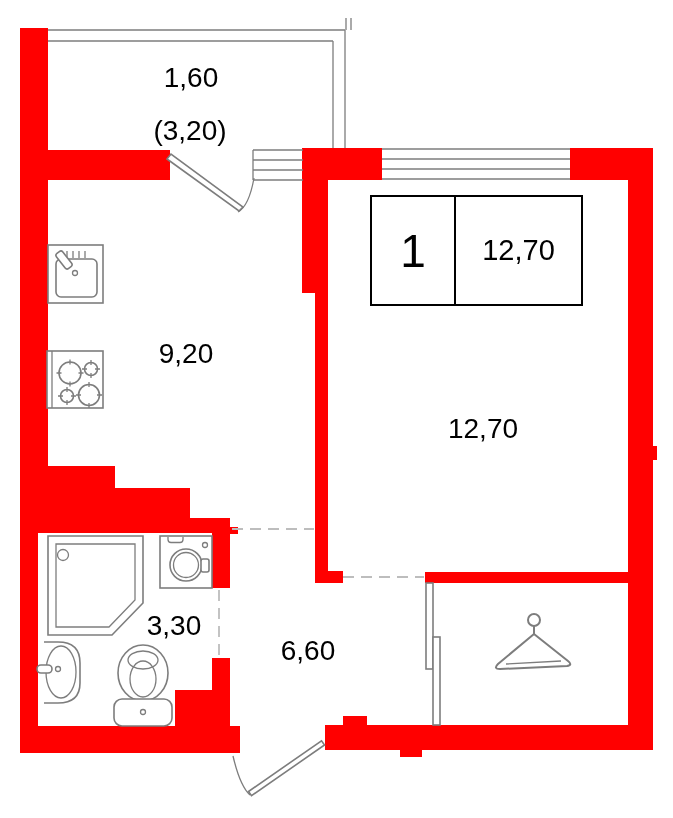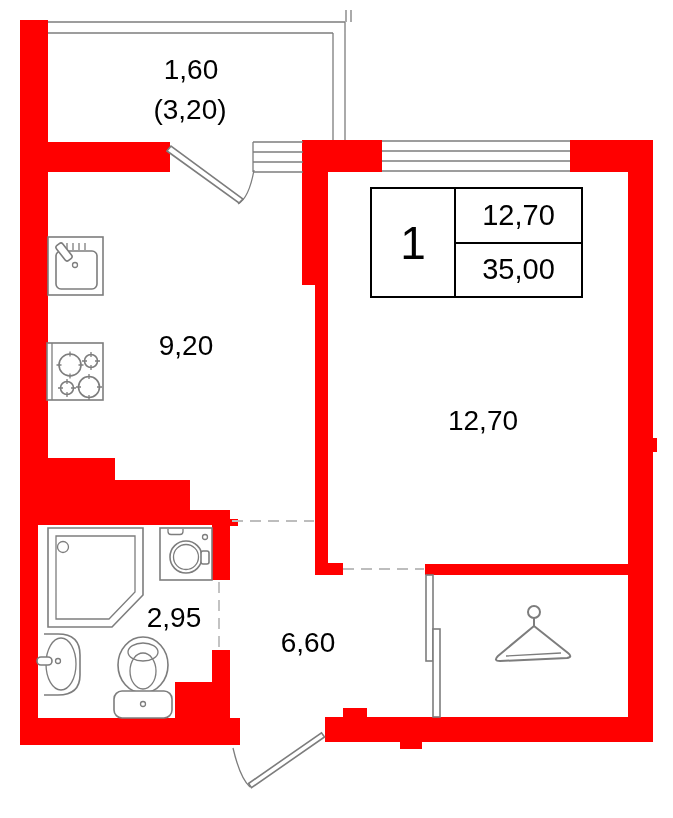--- a/index.html
+++ b/index.html
@@ -1,20 +1,20 @@
 <!DOCTYPE html>
 <html style="--wall: #ff0000; --line: #7d7d7d; --dash: #bdbdbd; --text: #000000; --background: #ffffff;"><head>
 <meta charset="utf-8">
 <style>
   :root{
     --wall:#ff0000; --line:#7d7d7d; --dash:#bdbdbd; --text:#000000; --background:#ffffff;
   }
   html,body{margin:0;padding:0;background:var(--background);}
   .plan{position:relative;width:673px;height:804px;background:var(--background);
-        font-family:"Liberation Sans", sans-serif;overflow:hidden;}
+        font-family:"Liberation Sans", sans-serif;overflow:hidden;margin-top:8px;}
   .wall{position:absolute;background:var(--wall);}
   svg.overlay{position:absolute;left:0;top:0;width:673px;height:818px;}
   .ln{stroke:var(--line);stroke-width:1.6;fill:none;}
   .thin{stroke-width:1.3;}
   .fix{stroke:var(--line);stroke-width:1.6;fill:#ffffff;}
   .dash{stroke:var(--dash);stroke-width:1.8;fill:none;stroke-dasharray:11 7;}
   .hang{stroke-width:2;}
   .lbl{position:absolute;color:var(--text);font-size:28px;white-space:nowrap;
        transform:translate(-50%,-50%);line-height:1;}
   .info-table{position:absolute;left:370px;top:187px;width:213px;height:111px;
@@ -140,27 +140,26 @@
 
     <g>
       <circle class="ln hang" cx="534" cy="612" r="6"></circle>
       <path class="ln hang" d="M534,618 V626"></path>
       <path class="fix hang" d="M534,626 L498,656 Q493,661 500,661 L567,658 Q573,657 568,653 Z"></path>
       <path class="ln thin" d="M506,656 L561,653"></path>
     </g>
   </svg>
 
   <div class="lbl" style="left:191px;top:70px;">1,60</div>
-  <div class="lbl" style="left:190px;top:110px;">(3,20)</div>
+  <div class="lbl" style="left:190px;top:123px;">(3,20)</div>
   <div class="lbl" style="left:186px;top:346px;">9,20</div>
   <div class="lbl" style="left:483px;top:421px;">12,70</div>
-  <div class="lbl" style="left:174px;top:618px;">2,95</div>
+  <div class="lbl" style="left:174px;top:618px;">3,30</div>
   <div class="lbl" style="left:308px;top:643px;">6,60</div>
 
   <div class="info-table">
     <div class="cell-rooms">1</div>
     <div class="area-col">
       <div class="area-row">12,70</div>
-      <div class="area-row">35,00</div>
     </div>
   </div>
 
 </div>
 
 </body></html>

